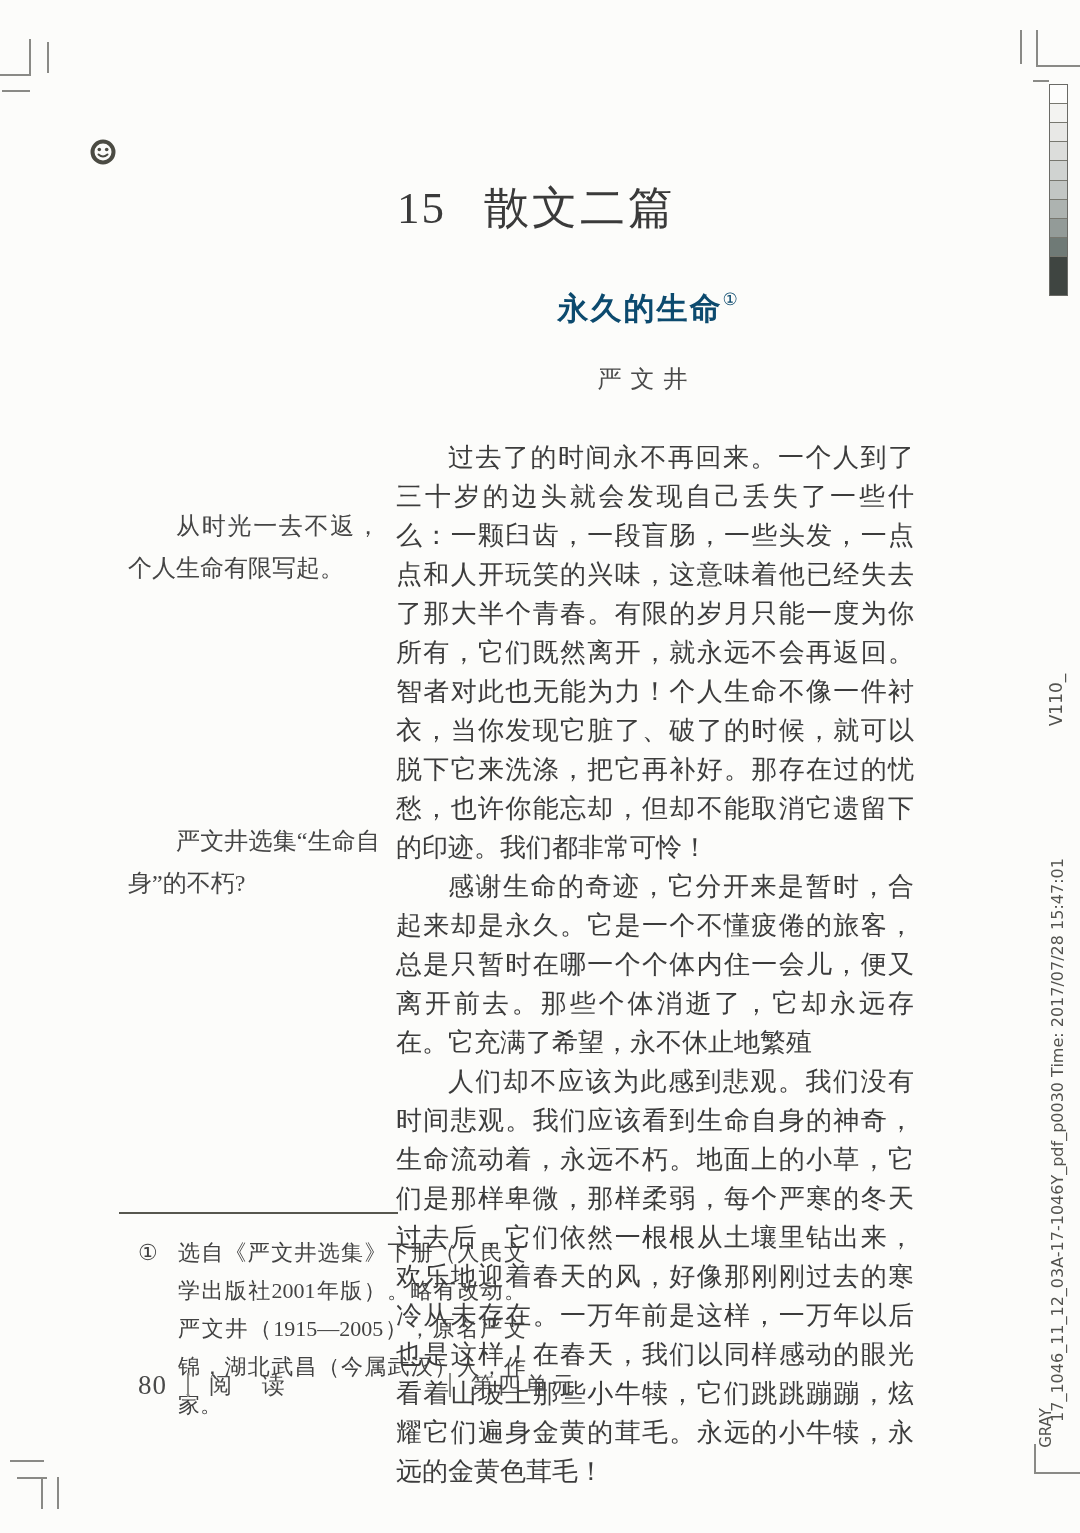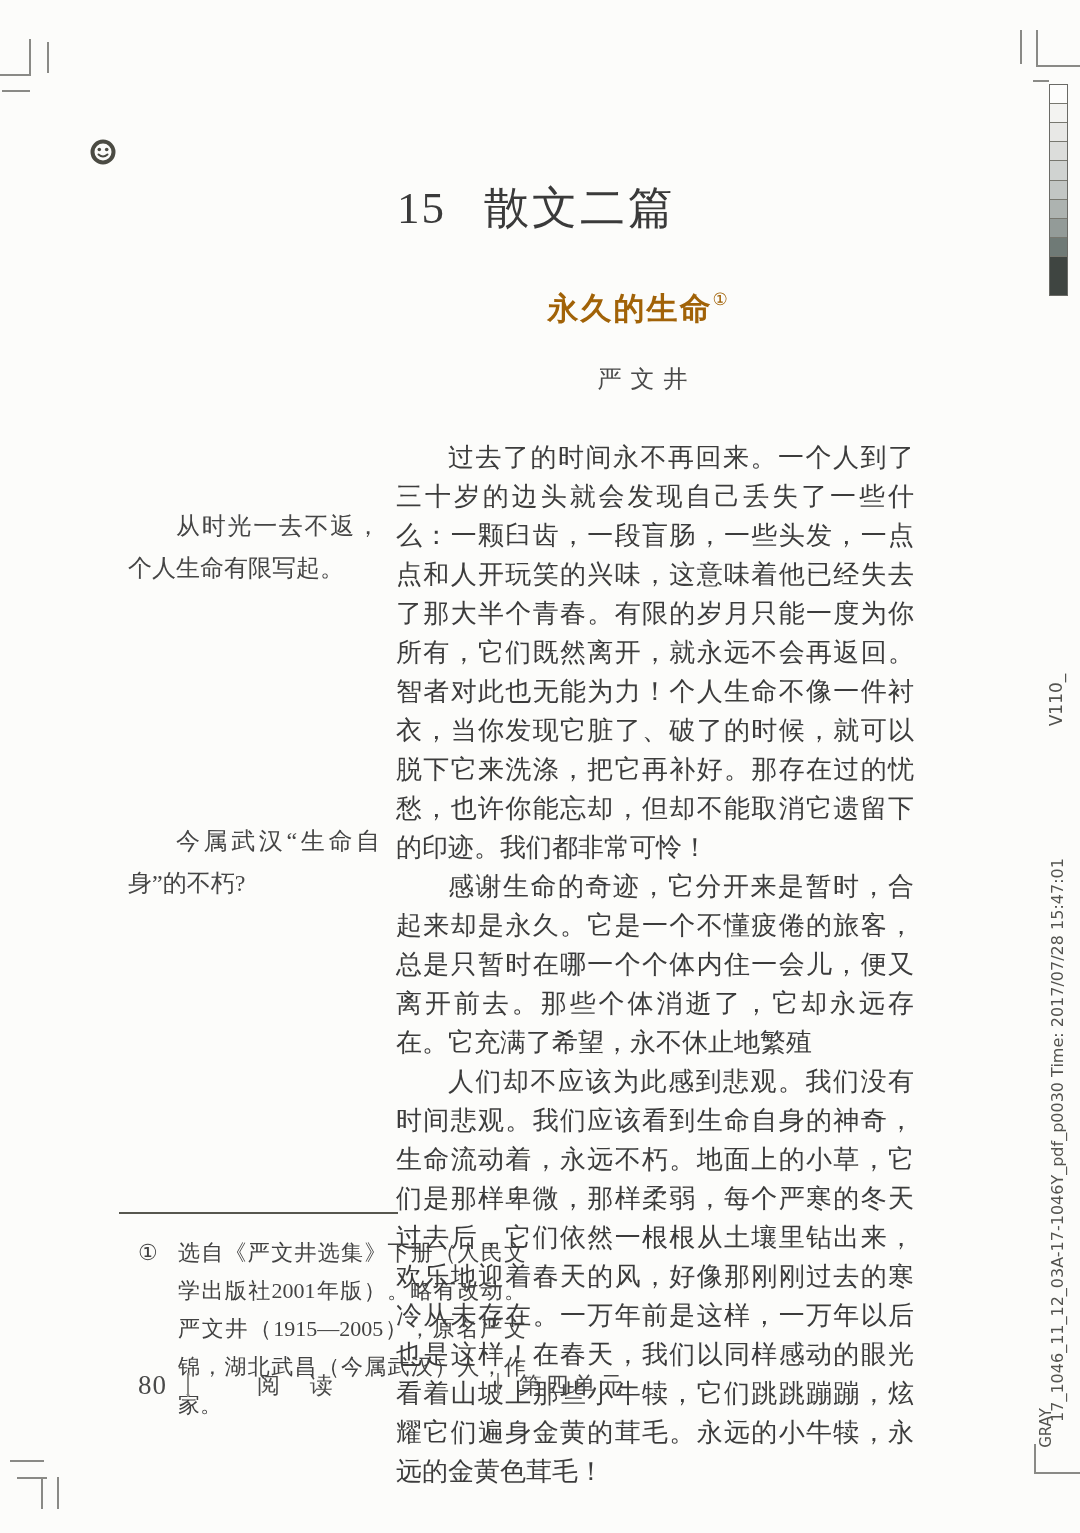--- a/index.html
+++ b/index.html
@@ -22,22 +22,22 @@
   .gs-step{flex:1; border-bottom:1px solid #77776f;}
   .gs-step:last-child{flex:2.1; border-bottom:none;}
   
   .lesson-head{
     position:absolute; left:397px; top:178px; width:517px;
     font-size:45px; font-weight:normal; color:#3a3a3a; letter-spacing:3px;
     white-space:nowrap;
   }
   .lesson-head .num{letter-spacing:2px; margin-right:38px;}
   .essay-title{
-    position:absolute; left:379px; top:288px; width:517px;
-    text-align:center; font-size:31px; font-weight:bold; color:#a16207;
+    position:absolute; left:389px; top:288px; width:517px;
+    text-align:center; font-size:31px; font-weight:bold; color:#0c4a6e;
     letter-spacing:2px;
   }
   .essay-title sup{font-size:17px; font-weight:normal; vertical-align:14px; letter-spacing:0;}
   .author{
     position:absolute; left:397px; top:363px; width:500px;
     text-align:center; font-size:24px; letter-spacing:9px; color:#4a4a4a;
   }
   
   .body-col{position:absolute; left:396px; top:438px; width:518px;}
   .body-col p{
@@ -61,21 +61,21 @@
     padding-left:40px; box-sizing:border-box; text-align:justify;
   }
   .footnote .fn-marker{position:absolute; left:0; top:0;}
   
   .footer{
     position:absolute; left:138px; top:1368px; height:34px;
     display:flex; align-items:center; color:#4a4a4a;
   }
   .footer .pageno{font-size:27px; letter-spacing:1px;}
   .footer .vdiv{width:2px; height:24px; background:#8a8a86; margin:0 20px;}
-  .footer .sec{font-size:23px; letter-spacing:12px;margin-left:48px;}
+  .footer .sec{font-size:23px; letter-spacing:12px;}
   .footer .vdiv2{margin-left:152px;}
   .footer .unit{font-size:23px; letter-spacing:4px;}
   
   .vtext{
     position:absolute; transform:rotate(-90deg);
     font-family:"DejaVu Sans","Liberation Sans",sans-serif;
     color:#53534f; text-align:center; white-space:nowrap;
   }
   .code-top{left:1016px; top:691px; width:80px; height:18px; line-height:18px; font-size:17px;}
   .code-long{left:748px; top:1131px; width:620px; height:18px; line-height:18px; font-size:16px;}
@@ -143,21 +143,21 @@
 
   <div class="author">严文井</div>
 
   <div class="body-col">
     <p>过去了的时间永不再回来。一个人到了三十岁的边头就会发现自己丢失了一些什么：一颗臼齿，一段盲肠，一些头发，一点点和人开玩笑的兴味，这意味着他已经失去了那大半个青春。有限的岁月只能一度为你所有，它们既然离开，就永远不会再返回。智者对此也无能为力！个人生命不像一件衬衣，当你发现它脏了、破了的时候，就可以脱下它来洗涤，把它再补好。那存在过的忧愁，也许你能忘却，但却不能取消它遗留下的印迹。我们都非常可怜！</p>
     <p>感谢生命的奇迹，它分开来是暂时，合起来却是永久。它是一个不懂疲倦的旅客，总是只暂时在哪一个个体内住一会儿，便又离开前去。那些个体消逝了，它却永远存在。它充满了希望，永不休止地繁殖</p>
     <p>人们却不应该为此感到悲观。我们没有时间悲观。我们应该看到生命自身的神奇，生命流动着，永远不朽。地面上的小草，它们是那样卑微，那样柔弱，每个严寒的冬天过去后，它们依然一根根从土壤里钻出来，欢乐地迎着春天的风，好像那刚刚过去的寒冷从未存在。一万年前是这样，一万年以后也是这样！在春天，我们以同样感动的眼光看着山坡上那些小牛犊，它们跳跳蹦蹦，炫耀它们遍身金黄的茸毛。永远的小牛犊，永远的金黄色茸毛！</p>
   </div>
 
   <div class="margin-note note-1">从时光一去不返，个人生命有限写起。</div>
-  <div class="margin-note note-2">今属武汉“生命自身”的不朽?</div>
+  <div class="margin-note note-2">严文井选集“生命自身”的不朽?</div>
 
   <div class="fn-rule"></div>
   <div class="footnote">
     <span class="fn-marker">①</span>
     <span>选自《严文井选集》下册（人民文学出版社2001年版）。略有改动。严文井（1915—2005），原名严文锦，湖北武昌（今属武汉）人，作家。</span>
   </div>
 
   <div class="footer">
     <span class="pageno">80</span>
     <span class="vdiv"></span>

